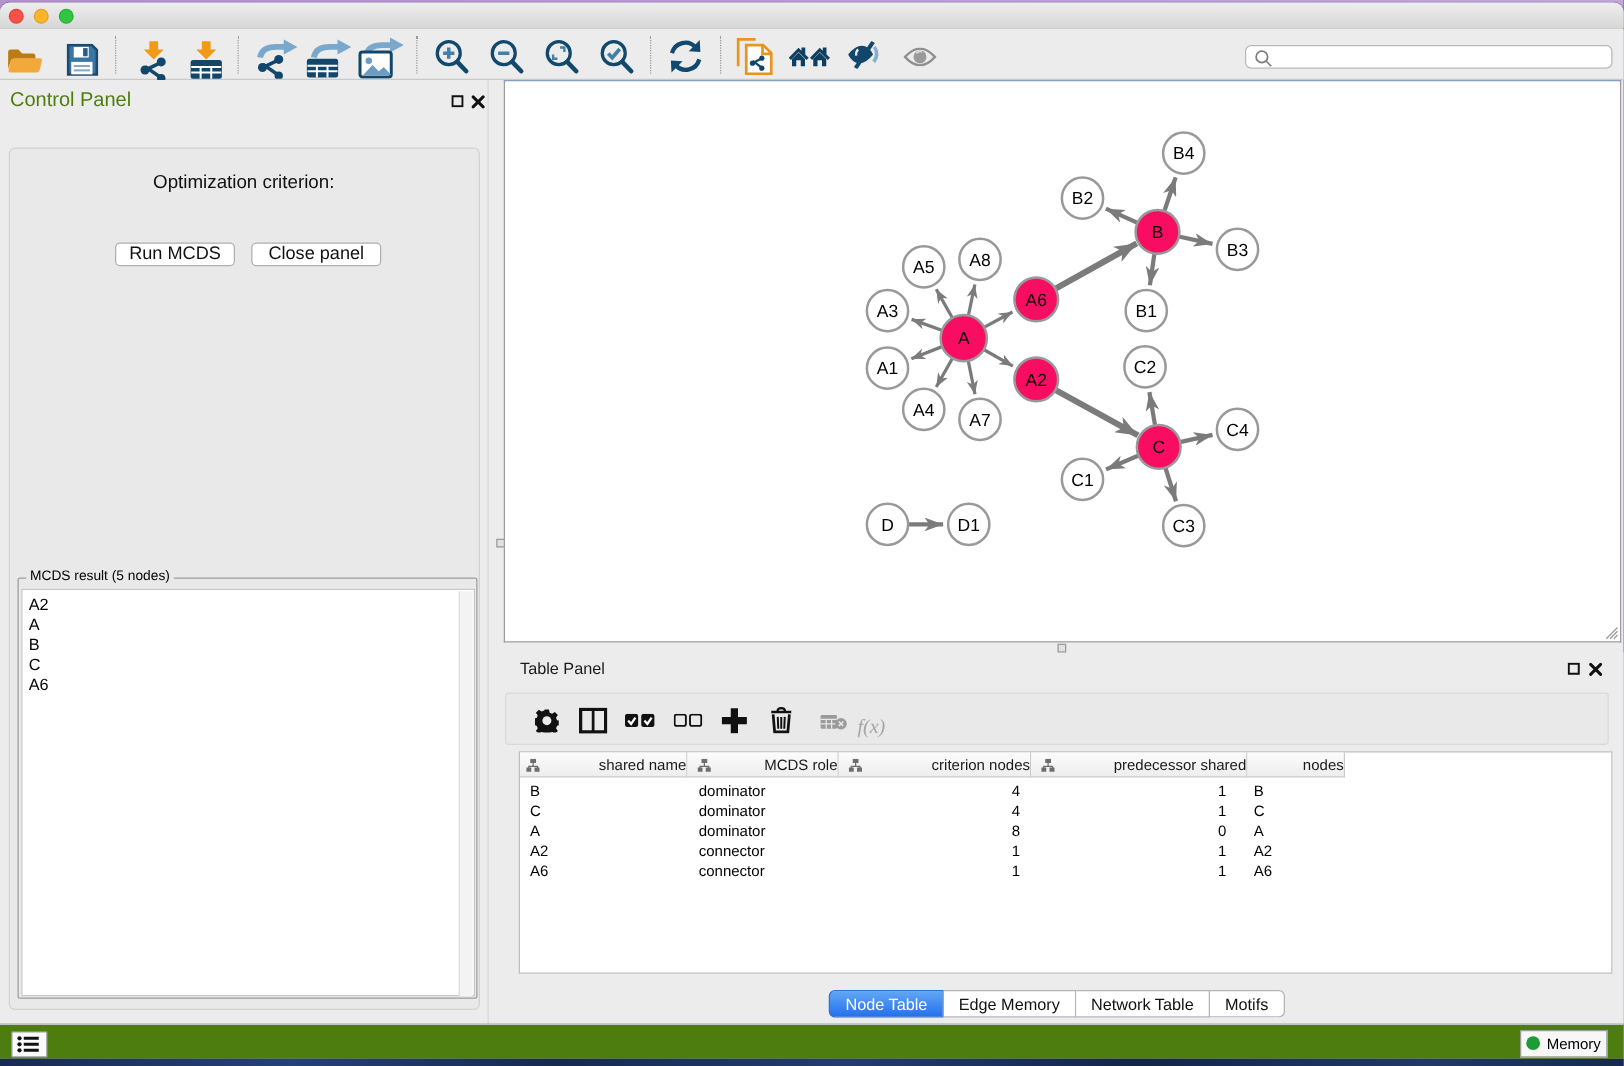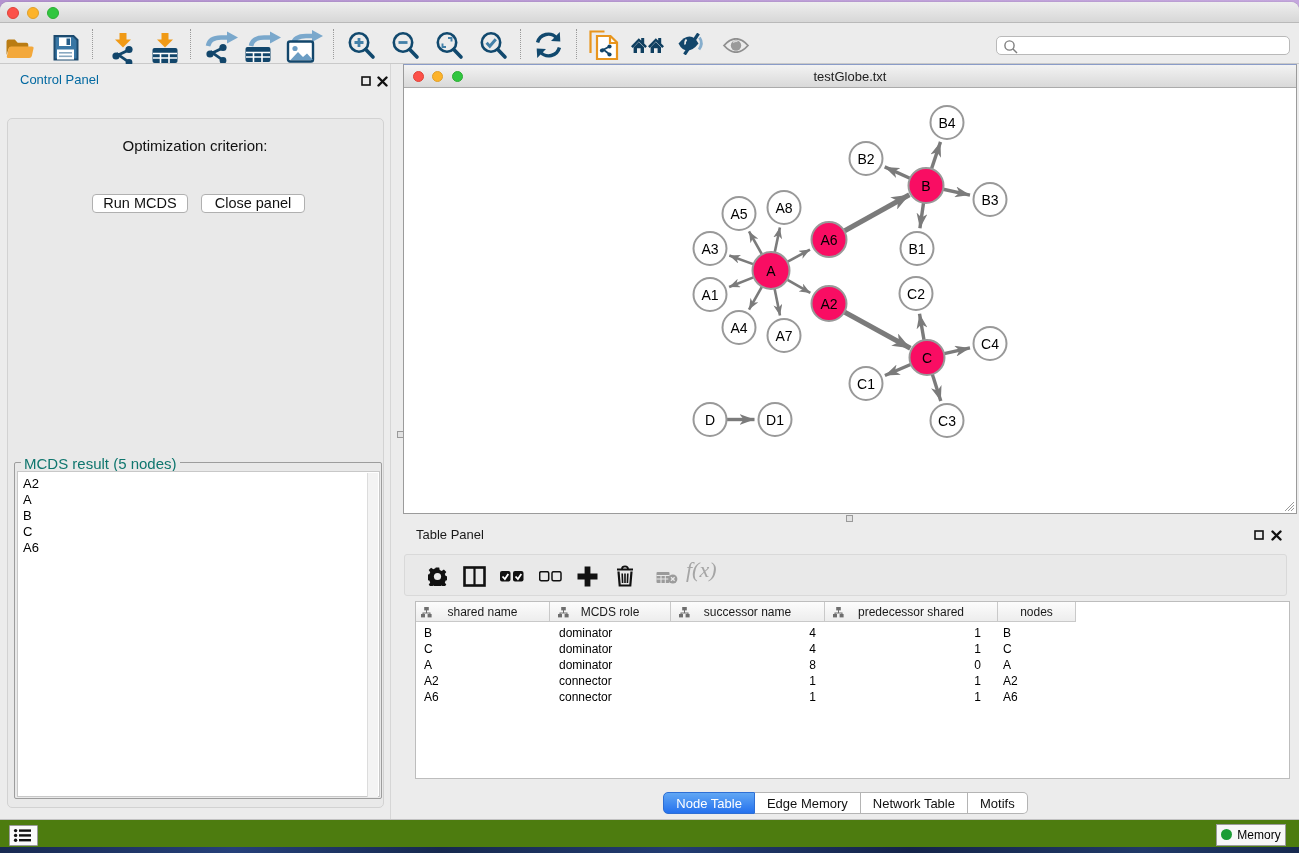--- a/index.html
+++ b/index.html
@@ -17,47 +17,47 @@
 .toolbar{position:absolute;left:0;top:22px;width:100%;height:40px;background:#ececec;border-bottom:1px solid #c9c9c9}
 .tsep{position:absolute;top:5px;height:30px;width:0;border-left:1px dotted #9a9a9a}
 .ticon{position:absolute;top:4px}
 .ee{stroke-width:2.6;marker-end:url(#ar)}
 .em{stroke-width:3.4;marker-end:url(#arM)}
 .et{stroke-width:5;marker-end:url(#arT)}
 
 .search{position:absolute;left:996px;top:12px;width:294px;height:19px;background:#fff;border:1px solid #b9b9b9;border-radius:5px}
 
 .cp{position:absolute;left:0;top:62px;width:391px;height:755px;background:#ececec;border-right:1px solid #d6d6d6}
-.cphead{position:absolute;left:20px;top:8px;font-size:13px;color:#0369a1}
+.cphead{position:absolute;left:8px;top:8px;font-size:16px;color:#4d7c0f}
 .cpbody{position:absolute;left:7px;top:54px;width:377px;height:690px;background:#e9e9e9;border:1px solid #d2d2d2;border-radius:5px}
 .tabs{position:absolute;left:77px;top:33px;height:23px;display:flex;z-index:3}
 .tab{height:23px;line-height:22px;font-size:15px;color:#111;background:#fff;border:1px solid #b4b4b4;border-left:none;text-align:center}
 .tab.first{border-left:1px solid #b4b4b4;border-radius:5px 0 0 5px}
 .tab.sel{background:linear-gradient(#61a7f4,#2471ee);color:#fff;border-color:#2e6fd4;border-radius:0 5px 5px 0;border-left:1px solid #2e6fd4}
 .optlab{position:absolute;left:0;top:73px;width:100%;text-align:center;font-size:15px;color:#111}
 .combo{position:absolute;left:43px;top:96px;width:311px;height:21px;background:#fff;border:1px solid #ababab;border-radius:5px}
 .combo .txt{position:absolute;left:14px;top:2px;font-size:14.5px;color:#111}
 .combo .cap{position:absolute;right:-1px;top:-1px;width:19px;height:21px;border-radius:0 5px 5px 0;background:linear-gradient(#64a9f5,#1c69ec)}
 .btn{position:absolute;height:19px;background:#fff;border:1px solid #b0b0b0;border-radius:4px;font-size:14.5px;color:#111;text-align:center;line-height:17px}
 .fieldset{position:absolute;left:14px;top:398px;width:368px;height:337px;border:1px solid #9d9d9d;border-radius:2px}
-.fieldset .legend{position:absolute;left:6px;top:-8px;background:#e9e9e9;padding:0 3px;font-size:15px;color:#0f766e}
+.fieldset .legend{position:absolute;left:6px;top:-8px;background:#e9e9e9;padding:0 3px;font-size:11px;color:#000000}
 .listbox{position:absolute;left:2px;top:8px;width:363px;height:326px;background:#fff;border:1px solid #c8c8c8;padding-top:4px}
 .listbox .item{font-size:13px;color:#000;padding-left:5px;height:16px;line-height:16px}
 .vsb{position:absolute;right:1px;top:1px;width:11px;height:324px;background:#f3f3f3;border-left:1px solid #dcdcdc}
 
 .gwin{position:absolute;left:403px;top:62px;width:894px;height:450px;background:#fff;border:1px solid #9b9b9b;border-top:1px solid #8a9cc8}
 .gtitle{position:absolute;left:0;top:0;width:100%;height:23px;background:linear-gradient(#f3f3f3,#d9d9d9);border-bottom:1px solid #ababab}
 .gtl{position:absolute;top:6px;width:11px;height:11px;border-radius:50%}
 .resize{position:absolute;right:1px;bottom:1px;width:11px;height:11px}
 
 .tp{position:absolute;left:392px;top:520px;width:907px;height:297px;background:#ececec}
 .tphead{position:absolute;left:24px;top:5px;font-size:13px;color:#1a1a1a}
 .tptool{position:absolute;left:12px;top:32px;width:883px;height:42px;background:#e9e9e9;border:1px solid #d9d9d9;border-radius:3px}
 .tbl{position:absolute;left:23px;top:79px;width:875px;height:178px;background:#fff;border:1px solid #bdbdbd}
-.th{position:absolute;top:0;height:20px;background:linear-gradient(#fcfcfc,#ededed);border-right:1px solid #c9c9c9;border-bottom:1px solid #c9c9c9;font-size:12px;color:#1a1a1a;text-align:center;line-height:20px}
+.th{position:absolute;top:0;height:20px;background:linear-gradient(#fcfcfc,#ededed);border-right:1px solid #c9c9c9;border-bottom:1px solid #c9c9c9;font-size:12px;color:#1a1a1a;text-align:right;line-height:20px}
 .td{position:absolute;height:16px;font-size:12px;color:#000;line-height:16px}
 .btabs{position:absolute;left:0;top:270px;width:100%;text-align:center}
 .btab{display:inline-block;height:22px;line-height:21px;font-size:13px;color:#111;background:#fff;border:1px solid #b4b4b4;border-left:none;padding:0 12px}
 .btab.first{border-left:1px solid #b4b4b4;border-radius:5px 0 0 5px}
 .btab.last{border-radius:0 5px 5px 0}
 .btab.sel{background:linear-gradient(#61a7f4,#2471ee);color:#fff;border-color:#2e6fd4}
 
 .status{position:absolute;left:0;top:817px;width:100%;height:28px;background:#4d7c0f;border-top:1px solid #c2c2c2}
 .listbtn{position:absolute;left:9px;top:5px;width:29px;height:21px;background:#fafafa;border:1px solid #9b9b9b;border-radius:1px}
 .membtn{position:absolute;right:13px;top:4px;width:70px;height:22px;background:#f7f7f7;border:1px solid #9b9b9b;font-size:12px;color:#000;line-height:20px;text-align:center}
@@ -282,26 +282,20 @@
         <div class="item">A2</div>
             <div class="item">A</div>
             <div class="item">B</div>
             <div class="item">C</div>
             <div class="item">A6</div>
         <div class="vsb"></div>
       </div>
     </div>
   </div>
   <div class="gwin">
-    <div class="gtitle">
-      <div class="gtl" style="left:9px;background:#fc5149;border:1px solid #df4339"></div>
-      <div class="gtl" style="left:28px;background:#fdb32a;border:1px solid #e0a02a"></div>
-      <div class="gtl" style="left:48px;background:#31c640;border:1px solid #2cae34"></div>
-      <div class="wtitle" style="top:4px;color:#222">testGlobe.txt</div>
-    </div>
     <div id="graph" style="position:absolute;left:0;top:24px;width:892px;height:424px">
     <svg width="892" height="424" viewBox="0 0 892 424">
       <defs>
         <marker id="ar" markerWidth="13" markerHeight="9" refX="11" refY="4.5" orient="auto" markerUnits="userSpaceOnUse">
                 <path d="M11 4.5 L0 0 L3.2 4.5 L0 9 z" fill="#7b7b7b"></path>
               </marker>
         <marker id="arM" markerWidth="17" markerHeight="11" refX="15" refY="5.5" orient="auto" markerUnits="userSpaceOnUse">
                 <path d="M15 5.5 L0 0 L4.2 5.5 L0 11 z" fill="#7b7b7b"></path>
               </marker>
         <marker id="arT" markerWidth="20" markerHeight="14" refX="18" refY="7" orient="auto" markerUnits="userSpaceOnUse">
@@ -452,26 +446,26 @@
             <svg width="22" height="13" viewBox="0 0 22 13">
         <rect x="0.5" y="1" width="13" height="11" rx="1" fill="#9b9b9b"></rect>
         <g stroke="#e9e9e9" stroke-width="1">
                 <path d="M0.5 4.5h13M0.5 8h13M5 4.5V12M9.3 4.5V12"></path>
               </g>
         <circle cx="16.8" cy="8" r="4.6" fill="#9b9b9b"></circle>
               <path d="M15 6.2l3.6 3.6M18.6 6.2L15 9.8" stroke="#e9e9e9" stroke-width="1.3"></path>
             </svg>
           </div>
 
-      <div class="abs" style="left:281px;top:2px;font-family:'Liberation Serif',serif;font-style:italic;font-size:22px;color:#a5a5a5">f(x)</div>
+      <div class="abs" style="left:281px;top:18px;font-family:'Liberation Serif',serif;font-style:italic;font-size:16px;color:#a5a5a5">f(x)</div>
     </div>
     <div class="tbl" id="tbl">
       <div class="th" style="left:0;width:134px;border-left:none">shared name</div>
       <div class="th" style="left:134px;width:121px">MCDS role</div>
-      <div class="th" style="left:255px;width:154px">successor name</div>
+      <div class="th" style="left:255px;width:154px">criterion nodes</div>
       <div class="th" style="left:409px;width:173px">predecessor shared</div>
       <div class="th" style="left:582px;width:78px">nodes</div>
       <svg class="abs" style="left:5px;top:5px" width="11" height="11" viewBox="0 0 11 11">
             <g fill="#6e6e6e">
               <rect x="3.2" y="0" width="4.6" height="3.4"></rect>
               <rect x="0" y="7" width="4" height="3.4"></rect>
               <rect x="6.6" y="7" width="4" height="3.4"></rect>
               <path d="M5 3h1v3H5z M1.5 5.5h8v1h-8z M1.5 5.5h1v2h-1z M8.5 5.5h1v2h-1z"></path>
             </g>
           </svg>

